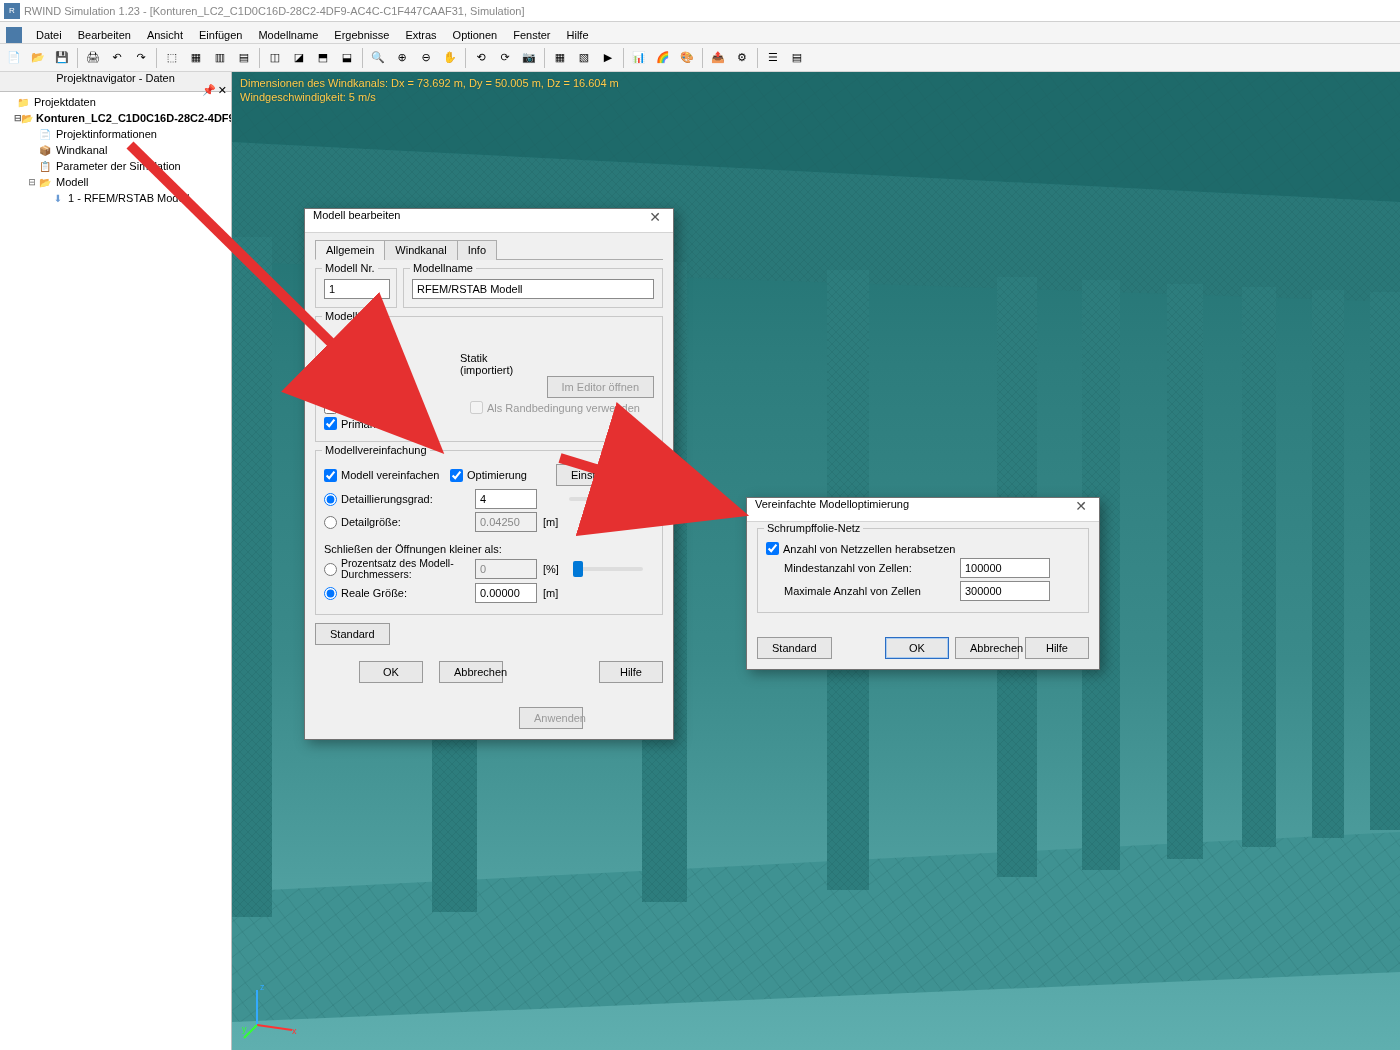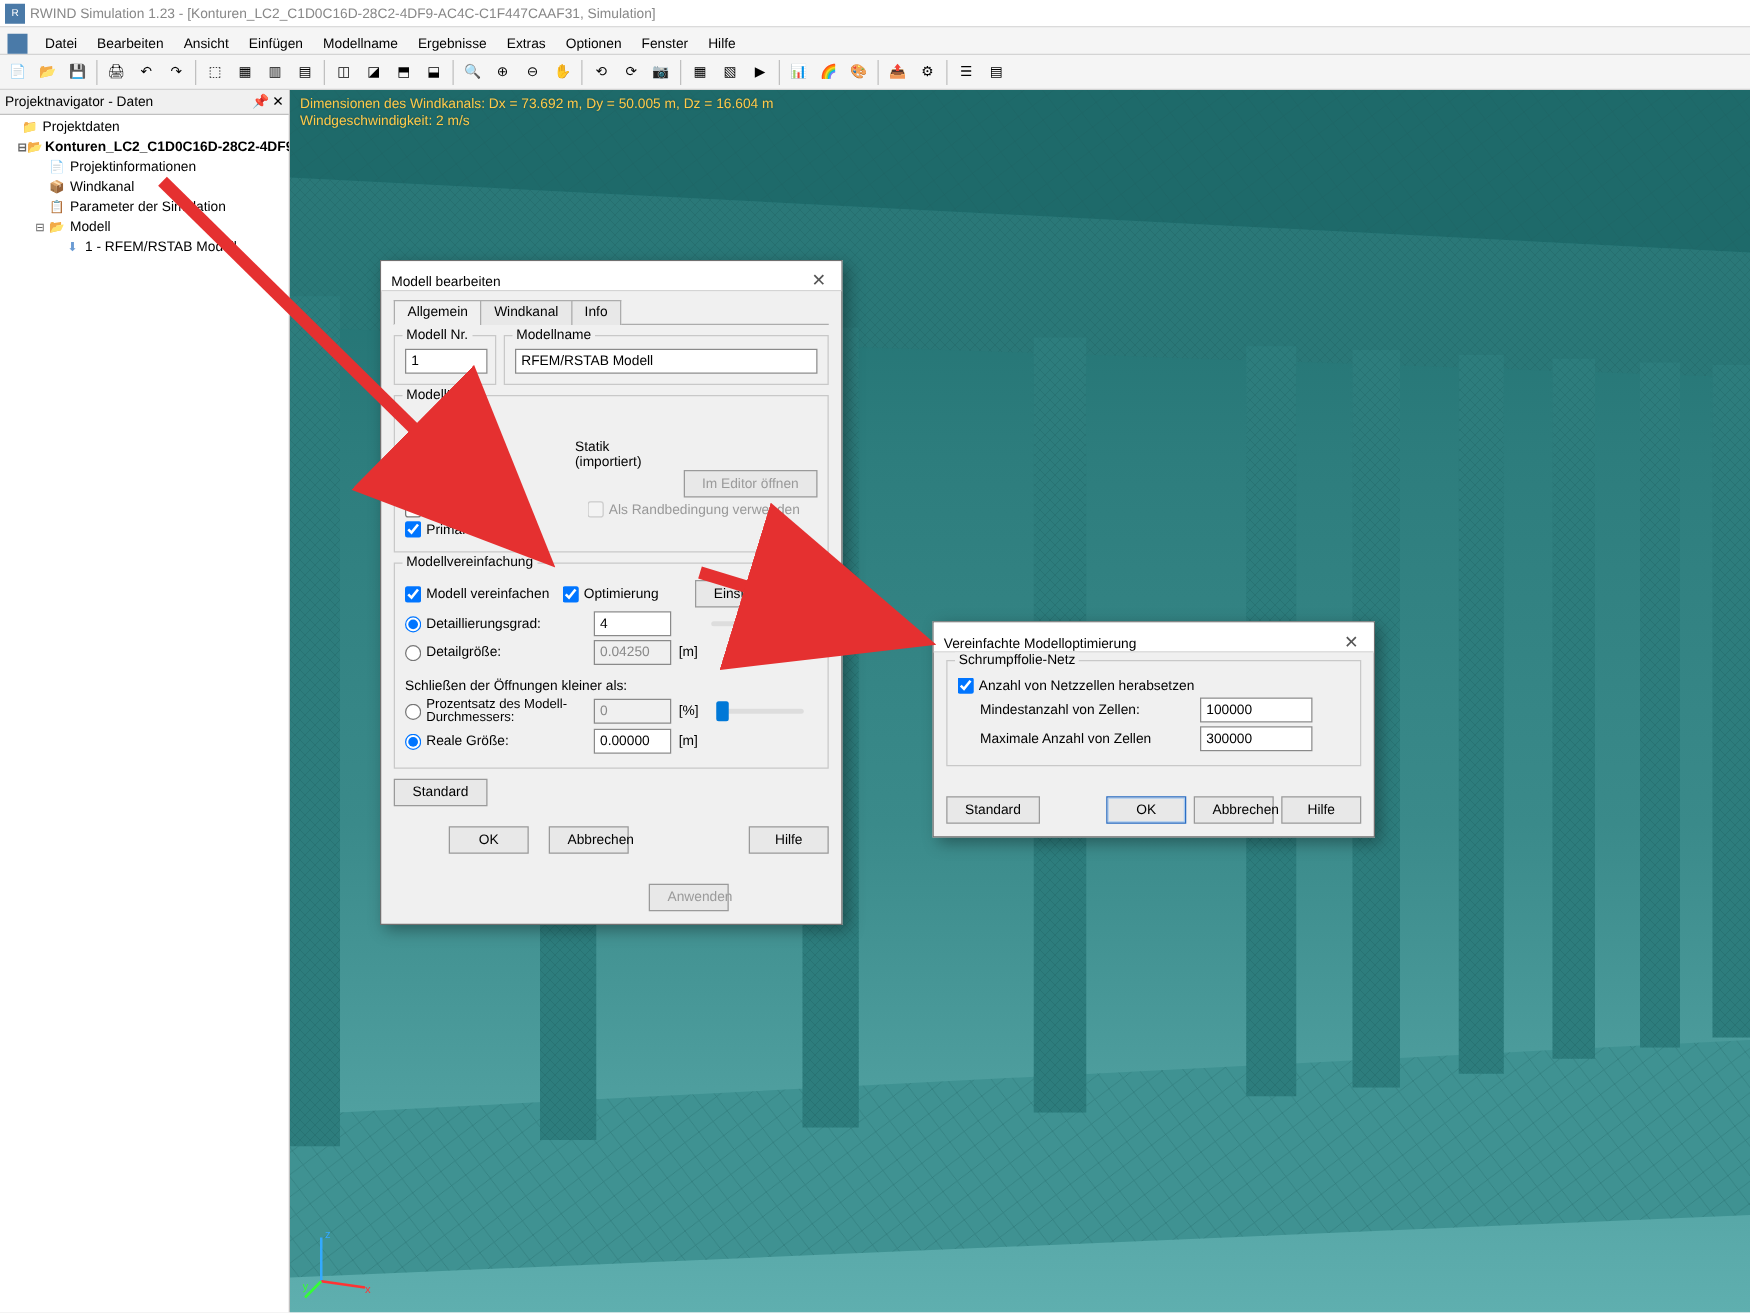--- a/index.html
+++ b/index.html
@@ -14,39 +14,39 @@
 .menubar span { padding: 2px 8px; cursor: default; }
 
 
 .toolbar { height: 28px; background: #f5f5f5; display: flex; align-items: center; padding: 0 2px; border-bottom: 1px solid #d4d4d4; gap:0;}
 .toolbar .tb { width: 22px; height: 22px; margin: 0 1px; display: flex; align-items: center; justify-content: center; border: 1px solid transparent; }
 .toolbar .sep { width: 1px; height: 20px; background: #c0c0c0; margin: 0 3px; }
 
 
 .main { display: flex; height: calc(100% - 72px); }
 .navigator { width: 232px; background: #fff; border-right: 1px solid #c0c0c0; display: flex; flex-direction: column; }
-.nav-header { height: 20px; background: #f0f0f0; border-bottom: 1px solid #c0c0c0; display: flex; align-items: center; padding: 0 4px; font-size: 11px; }
+.nav-header { height: 20px; background: #f0f0f0; border-bottom: 1px solid #c0c0c0; display: flex; align-items: center; padding: 0 4px; font-size: 11px; flex-direction: column; }
 .nav-header .pin { margin-left: auto; display:flex; gap:2px;}
 .tree { padding: 2px; overflow: auto; }
 .tree-item { display: flex; align-items: center; height: 16px; padding: 0 2px; white-space: nowrap; }
 .tree-item .exp { width: 12px; text-align: center; color:#666; font-size:9px;}
 .tree-item .ico { width: 16px; height: 14px; margin-right: 2px; display:flex; align-items:center; justify-content:center; font-size:10px; }
 .tree-item.bold { font-weight: bold; }
 .folder-ico { color: #e8b04a; }
 .doc-ico { color: #6a9bd4; }
 
 
 .viewport { flex: 1; position: relative; background: linear-gradient(180deg, #1a6b6b 0%, #2d7d7d 30%, #3a8a8a 60%, #5fafaf 100%); overflow: hidden; }
 .viewport .overlay-text { position: absolute; top: 4px; left: 8px; color: #ffca4a; font-size: 11px; line-height: 14px; text-shadow: 0 0 2px rgba(0,0,0,.3); }
 .viewport .axis { position: absolute; bottom: 10px; left: 10px; width: 60px; height: 60px; }
 .mesh-building { position:absolute; inset:0; }
 
 
 .dialog { position: absolute; background: #f0f0f0; border: 1px solid #707070; box-shadow: 4px 4px 12px rgba(0,0,0,.35); }
-.dlg-title { height: 24px; background: #fff; display: flex; align-items: flex-end; padding: 0 8px; border-bottom: 1px solid #d4d4d4; }
+.dlg-title { height: 24px; background: #fff; display: flex; align-items: flex-start; padding: 0 8px; border-bottom: 1px solid #d4d4d4; }
 .dlg-title .x { margin-left: auto; width: 20px; text-align: center; color:#555; font-size:14px; }
 .dlg-body { padding: 6px 10px 10px; }
 .tabs { display: flex; border-bottom: 1px solid #acacac; margin-bottom: 8px; }
 .tab { padding: 3px 10px; background: #e8e8e8; border: 1px solid #acacac; border-bottom: none; margin-right: -1px; position: relative; top: 1px; }
 .tab.active { background: #f0f0f0; border-bottom: 1px solid #f0f0f0; }
 .group { border: 1px solid #c8c8c8; margin-bottom: 8px; position: relative; padding: 10px 8px 8px; }
 .group-title { position: absolute; top: -7px; left: 6px; background: #f0f0f0; padding: 0 3px; font-size: 11px; }
 .row { display: flex; align-items: center; margin: 3px 0; gap: 6px; }
 input[type=text] { height: 20px; padding: 0 4px; border: 1px solid #8a8a8a; font-size: 11px; font-family: inherit;}
 input[type=text]:disabled { background: #f0f0f0; color: #888; }
@@ -212,21 +212,21 @@
         <rect x="1010" y="215" width="34" height="560"></rect>
           <rect x="1010" y="215" width="34" height="560" fill="url(#meshfine)" opacity="0.5"></rect>
         <rect x="1080" y="218" width="32" height="548"></rect>
           <rect x="1080" y="218" width="32" height="548" fill="url(#meshfine)" opacity="0.5"></rect>
         <rect x="1138" y="220" width="30" height="538"></rect>
           <rect x="1138" y="220" width="30" height="538" fill="url(#meshfine)" opacity="0.5"></rect>
       </g>
     </svg>
     <div class="overlay-text">
       <div>Dimensionen des Windkanals: Dx = 73.692 m, Dy = 50.005 m, Dz = 16.604 m</div>
-      <div>Windgeschwindigkeit: 2 m/s</div>
+      <div>Windgeschwindigkeit: 5 m/s</div>
     </div>
     <svg class="axis" viewBox="0 0 60 60">
       <line x1="15" y1="45" x2="15" y2="10" stroke="#3af" stroke-width="2"></line>
         <text x="18" y="10" fill="#3af" font-size="9">z</text>
       <line x1="15" y1="45" x2="50" y2="50" stroke="#f33" stroke-width="2"></line>
         <text x="50" y="54" fill="#f33" font-size="9">x</text>
       <line x1="15" y1="45" x2="2" y2="58" stroke="#3f3" stroke-width="2"></line>
         <text x="0" y="52" fill="#3f3" font-size="9">y</text>
     </svg>
   </div>

